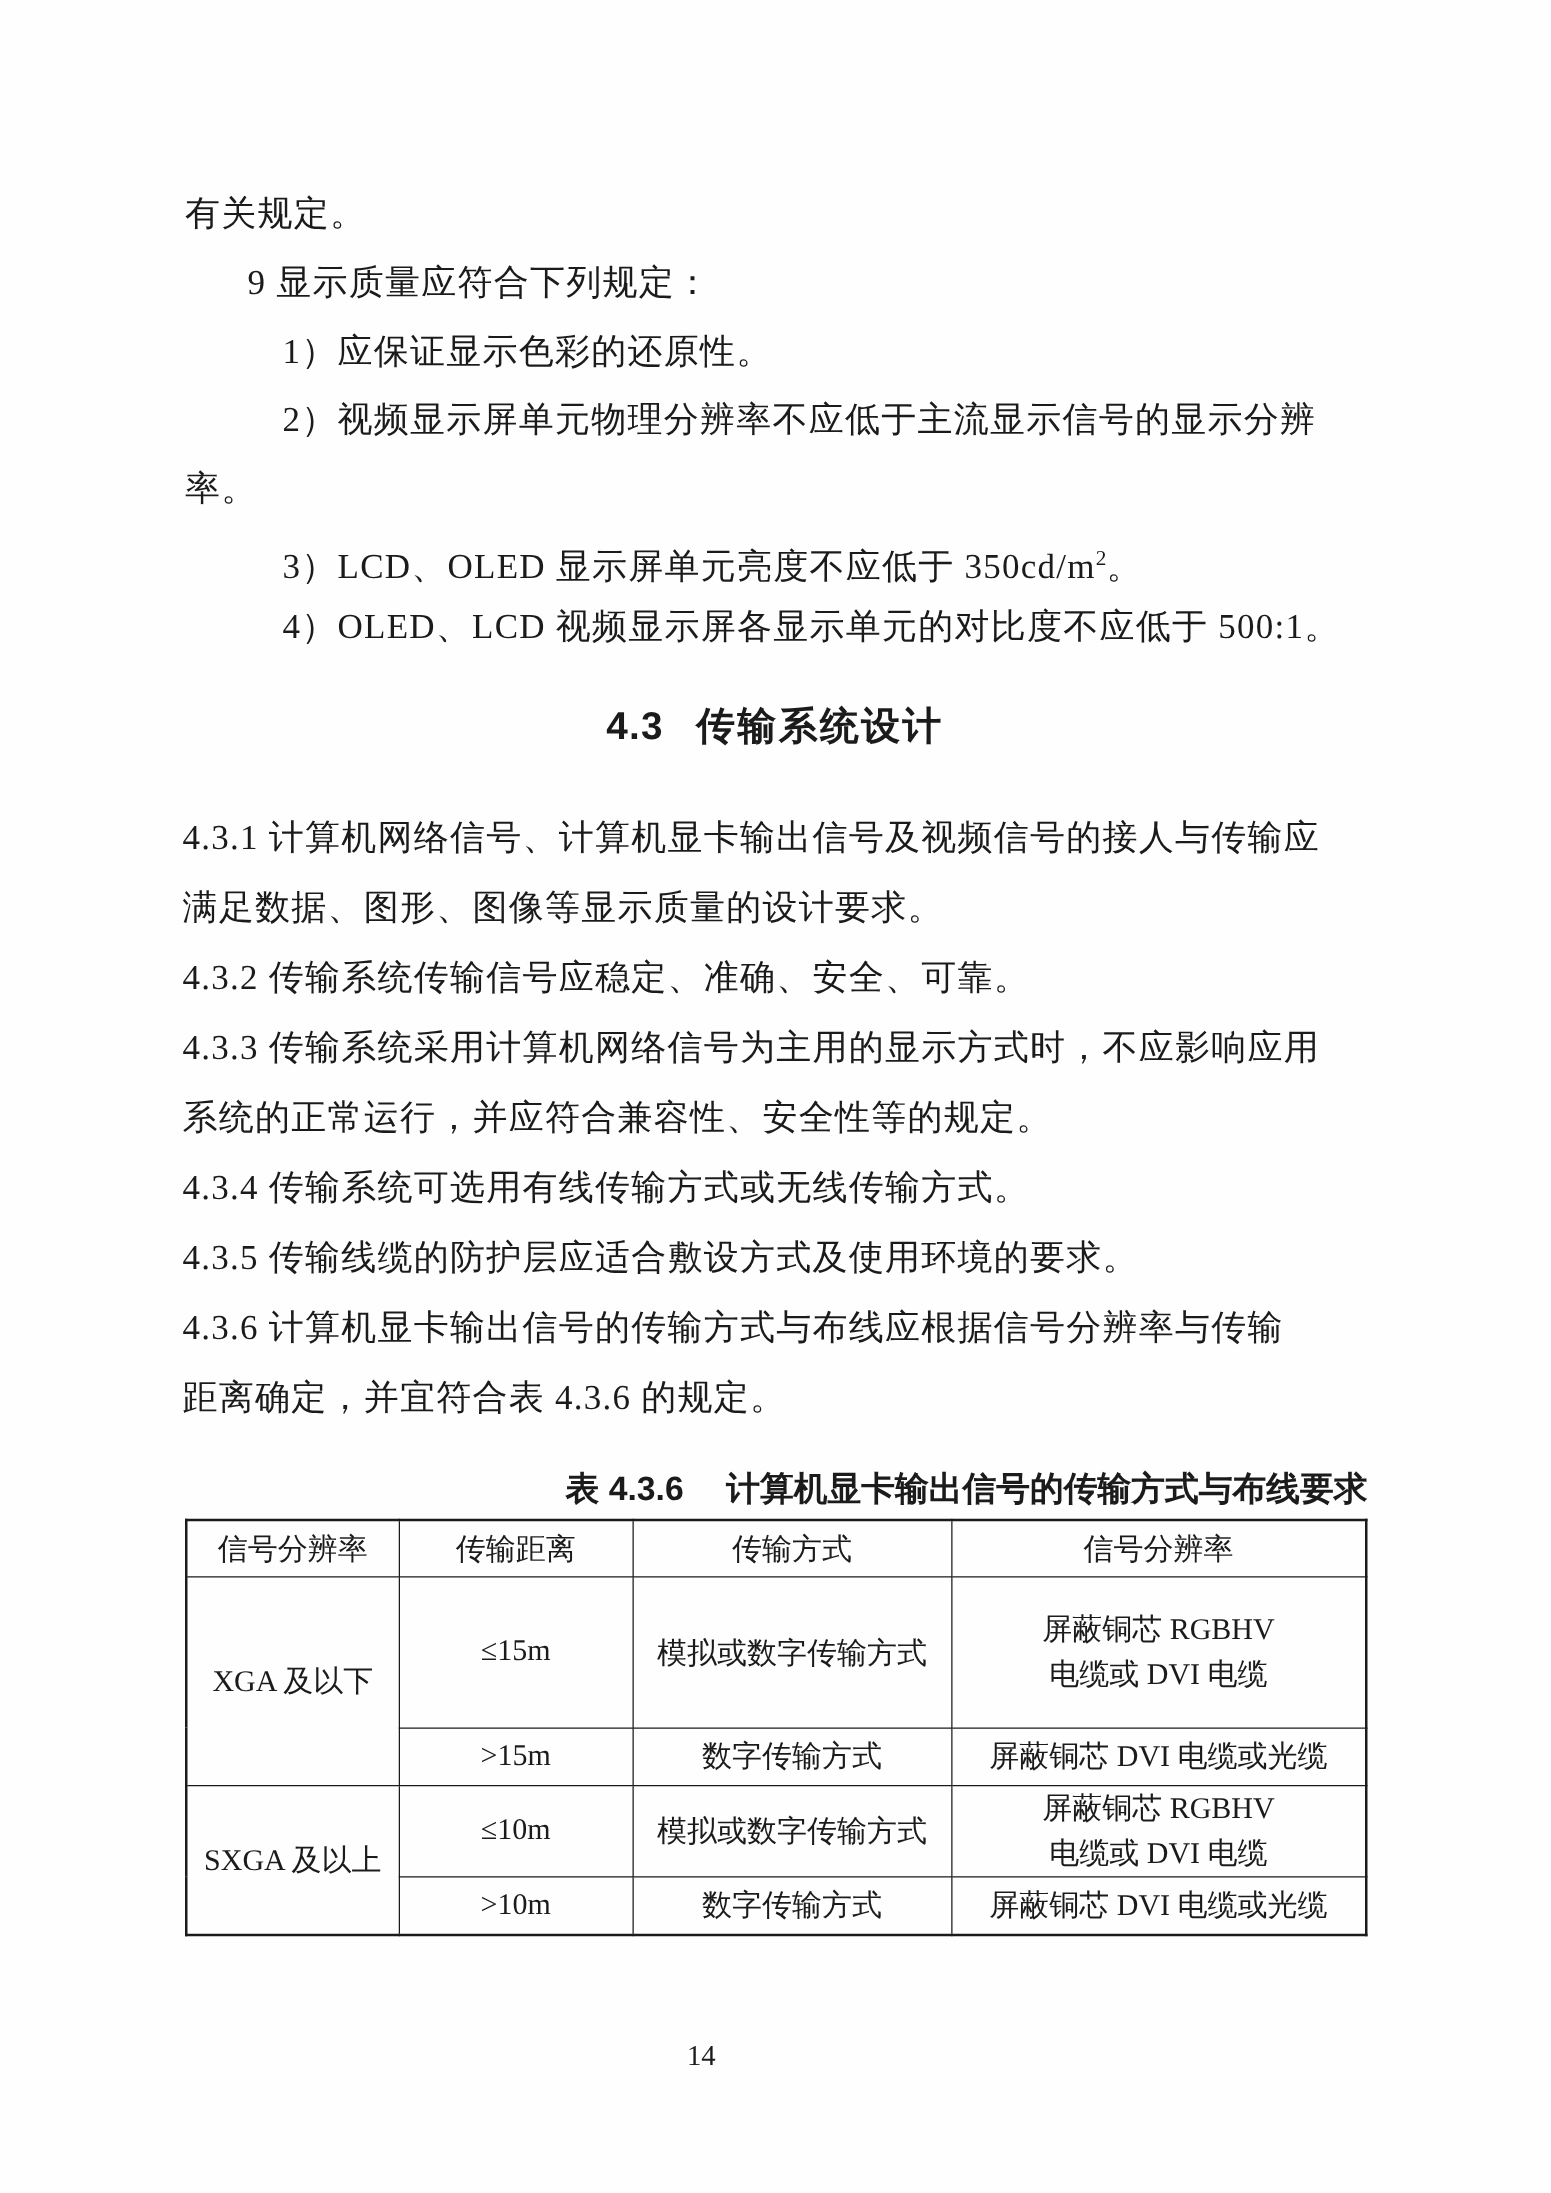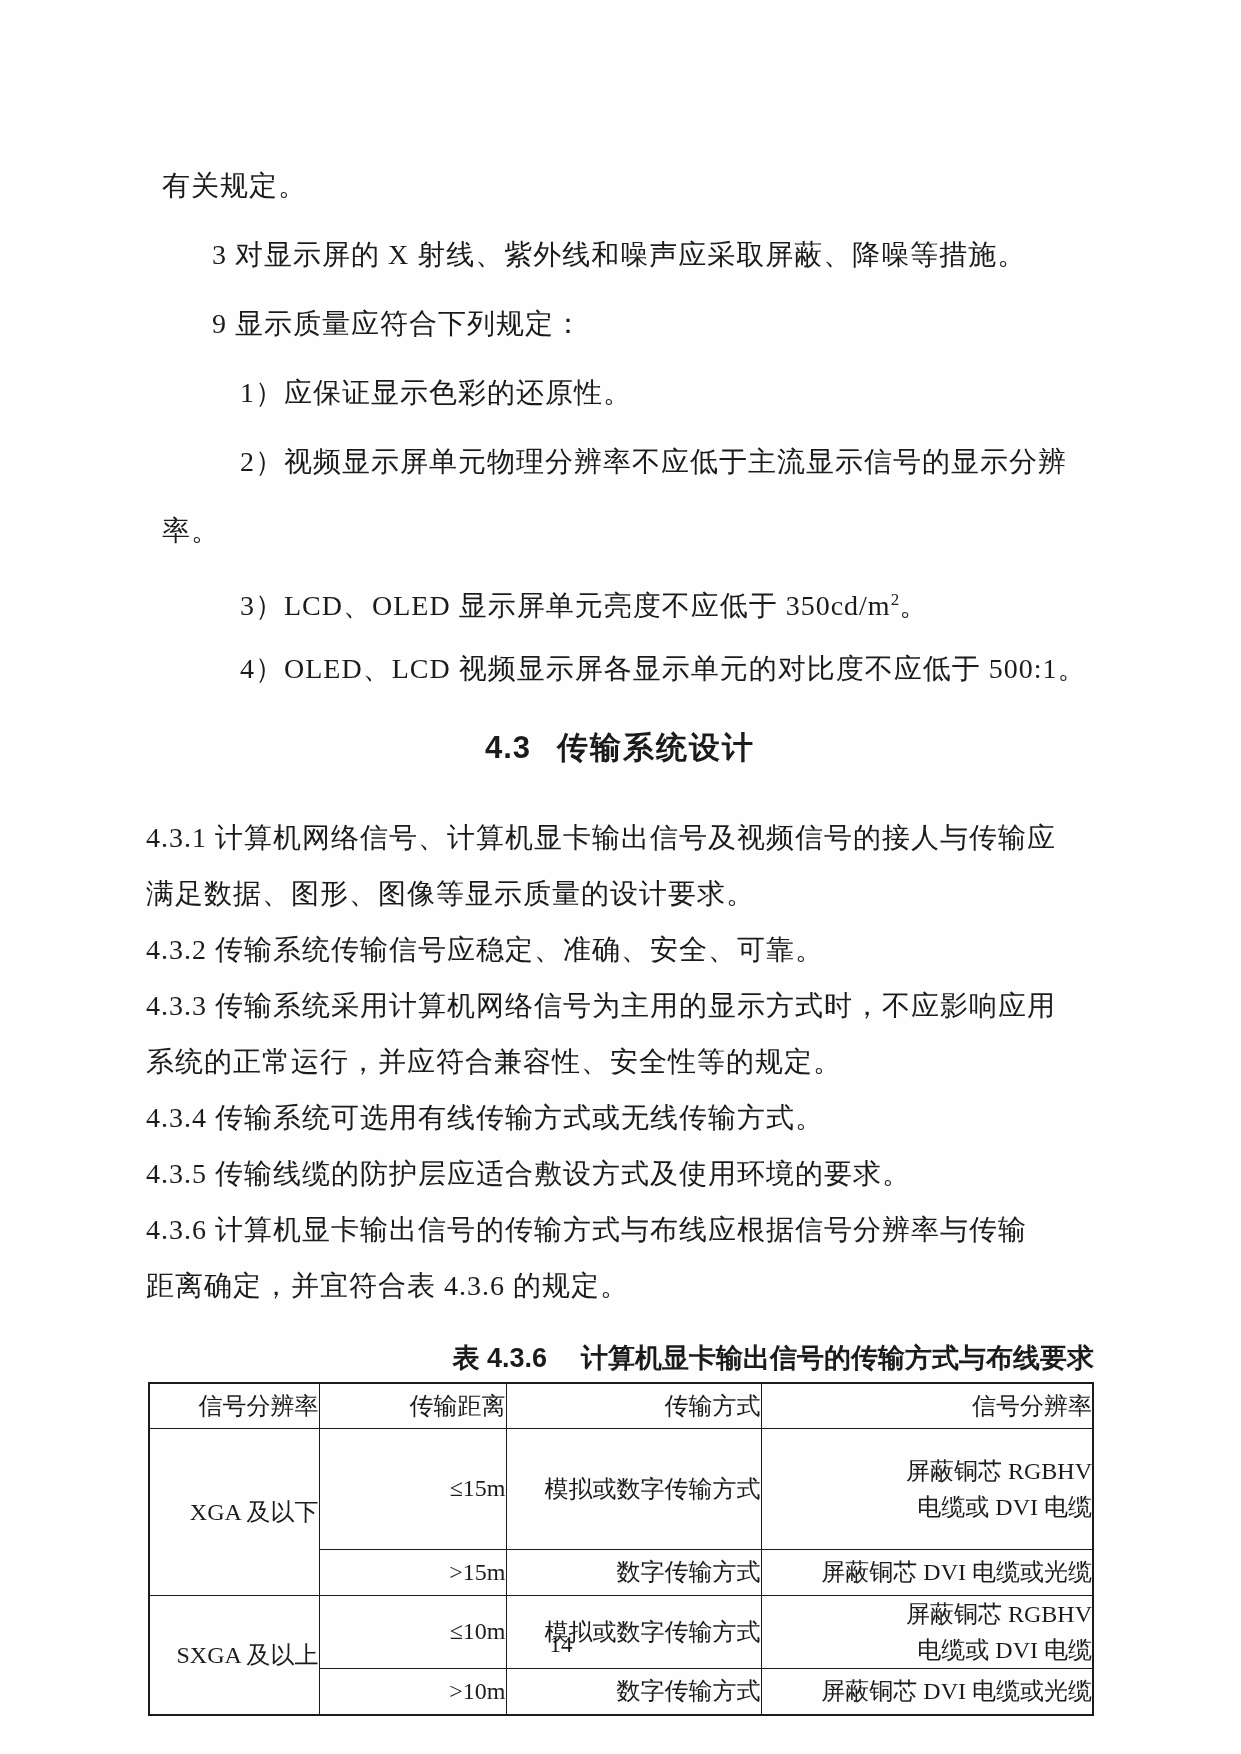--- a/index.html
+++ b/index.html
@@ -5,21 +5,21 @@
   html,body{margin:0;padding:0;}
   body{
     width:1241px;height:1754px;position:relative;overflow:hidden;
     background:#ffffff;
     font-family:"Liberation Serif","DejaVu Serif",serif;
     color:#1b1b1b;
   }
   .page{position:absolute;left:0;top:0;width:1241px;height:1754px;background:#fefefe;}
   .content{position:absolute;left:146px;top:143px;width:948px;}
 
-  .ln{margin:16px;height:53px;line-height:53px;font-size:28px;white-space:nowrap;letter-spacing:1px;}
+  .ln{margin:2px;height:53px;line-height:53px;font-size:28px;white-space:nowrap;letter-spacing:1px;}
   .t2{padding-left:50px;}
   .t3{padding-left:78px;}
   sup.sq{font-size:17px;vertical-align:super;letter-spacing:0;}
 
   .section-heading{
     margin:27px 0 0 0;height:52px;line-height:52px;text-align:center;
     font-size:31px;font-weight:bold;letter-spacing:2px;
     font-family:"Liberation Sans","DejaVu Sans",sans-serif;
   }
   .hnum{margin-right:26px;letter-spacing:1px;}
@@ -32,21 +32,21 @@
     font-size:27px;font-weight:bold;
     font-family:"Liberation Sans","DejaVu Sans",sans-serif;
   }
   .cnum{margin-right:34px;}
 
   table.spec{
     border-collapse:collapse;margin:6px 0 0 2px;width:944px;table-layout:fixed;
     font-size:24px;border:2px solid #1b1b1b;
   }
   table.spec th,table.spec td{
-    border:1px solid #1b1b1b;text-align:right;vertical-align:middle;
+    border:1px solid #1b1b1b;text-align:center;vertical-align:middle;
     font-weight:normal;padding:0;
   }
   tr.rh{height:45px;}
   tr.r1{height:121px;}
   tr.r2{height:46px;padding-left:16px;}
   tr.r3{height:73px;}
   tr.r4{height:47px;}
   .cable2{line-height:36px;}
 
   .page-number{
@@ -54,21 +54,20 @@
     text-align:center;font-size:23px;
   }
 </style>
 </head>
 <body>
 
 <div class="page">
   <div class="content">
 
     <p class="ln">有关规定。</p>
-    <p class="ln t2">3 对显示屏的 X 射线、紫外线和噪声应采取屏蔽、降噪等措施。</p>
     <p class="ln t2">9 显示质量应符合下列规定：</p>
     <p class="ln t3">1）应保证显示色彩的还原性。</p>
     <p class="ln t3">2）视频显示屏单元物理分辨率不应低于主流显示信号的显示分辨</p>
     <p class="ln">率。</p>
     <p class="ln t3"><span>3）LCD、OLED 显示屏单元亮度不应低于 350cd/m</span><sup class="sq">2</sup><span>。</span></p>
     <p class="ln t3">4）OLED、LCD 视频显示屏各显示单元的对比度不应低于 500:1。</p>
 
     <h2 class="section-heading"><span class="hnum">4.3</span><span>传输系统设计</span></h2>
 
     <div class="clauses">

